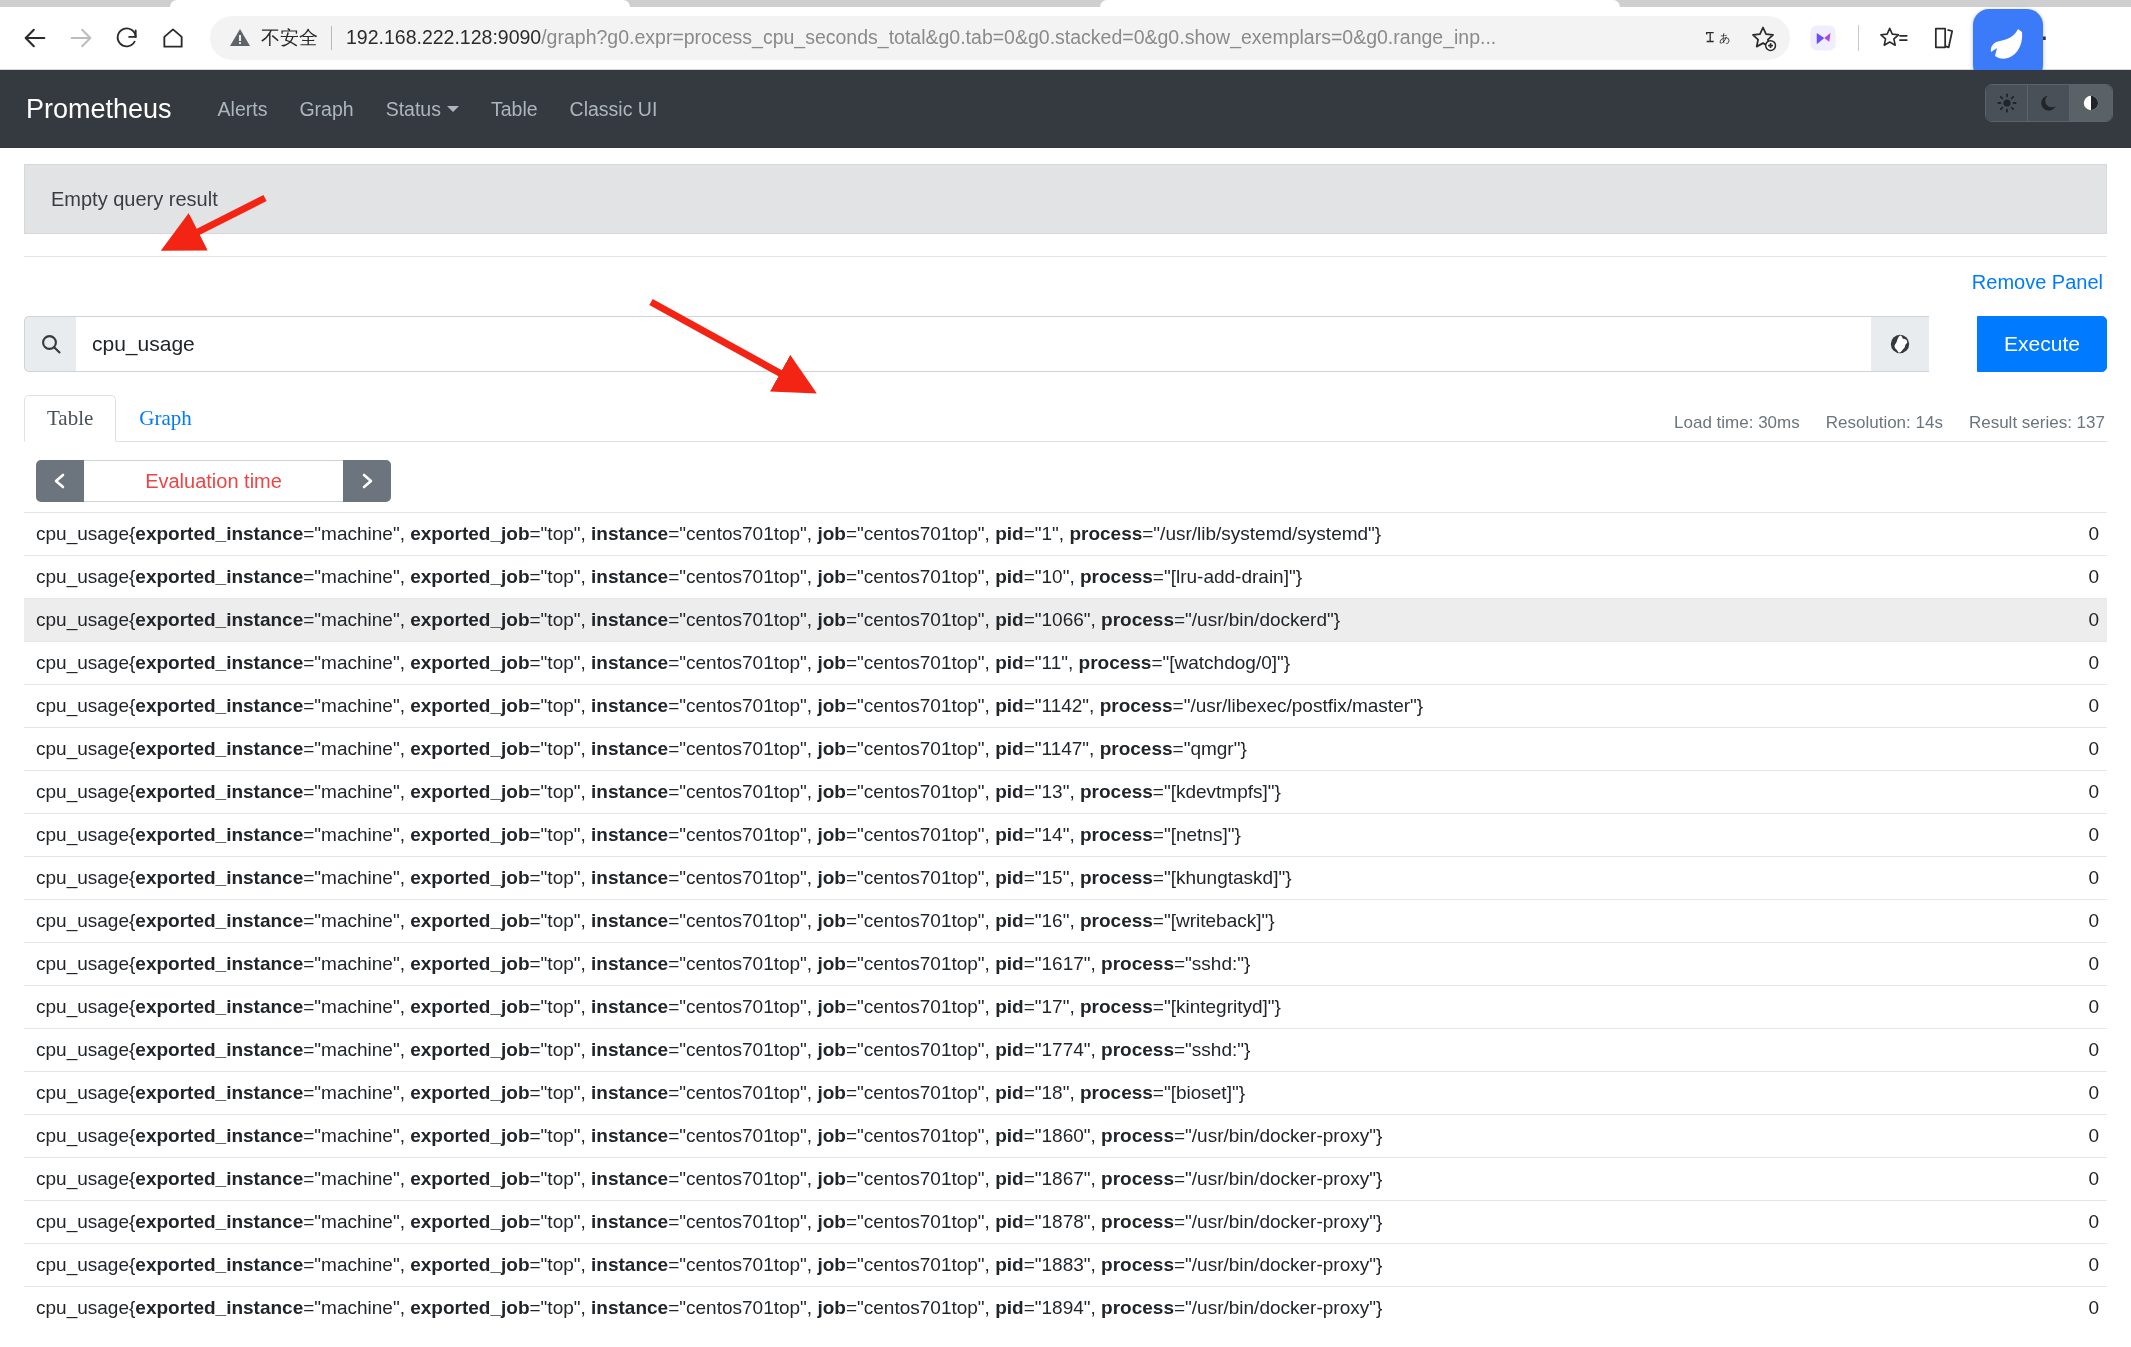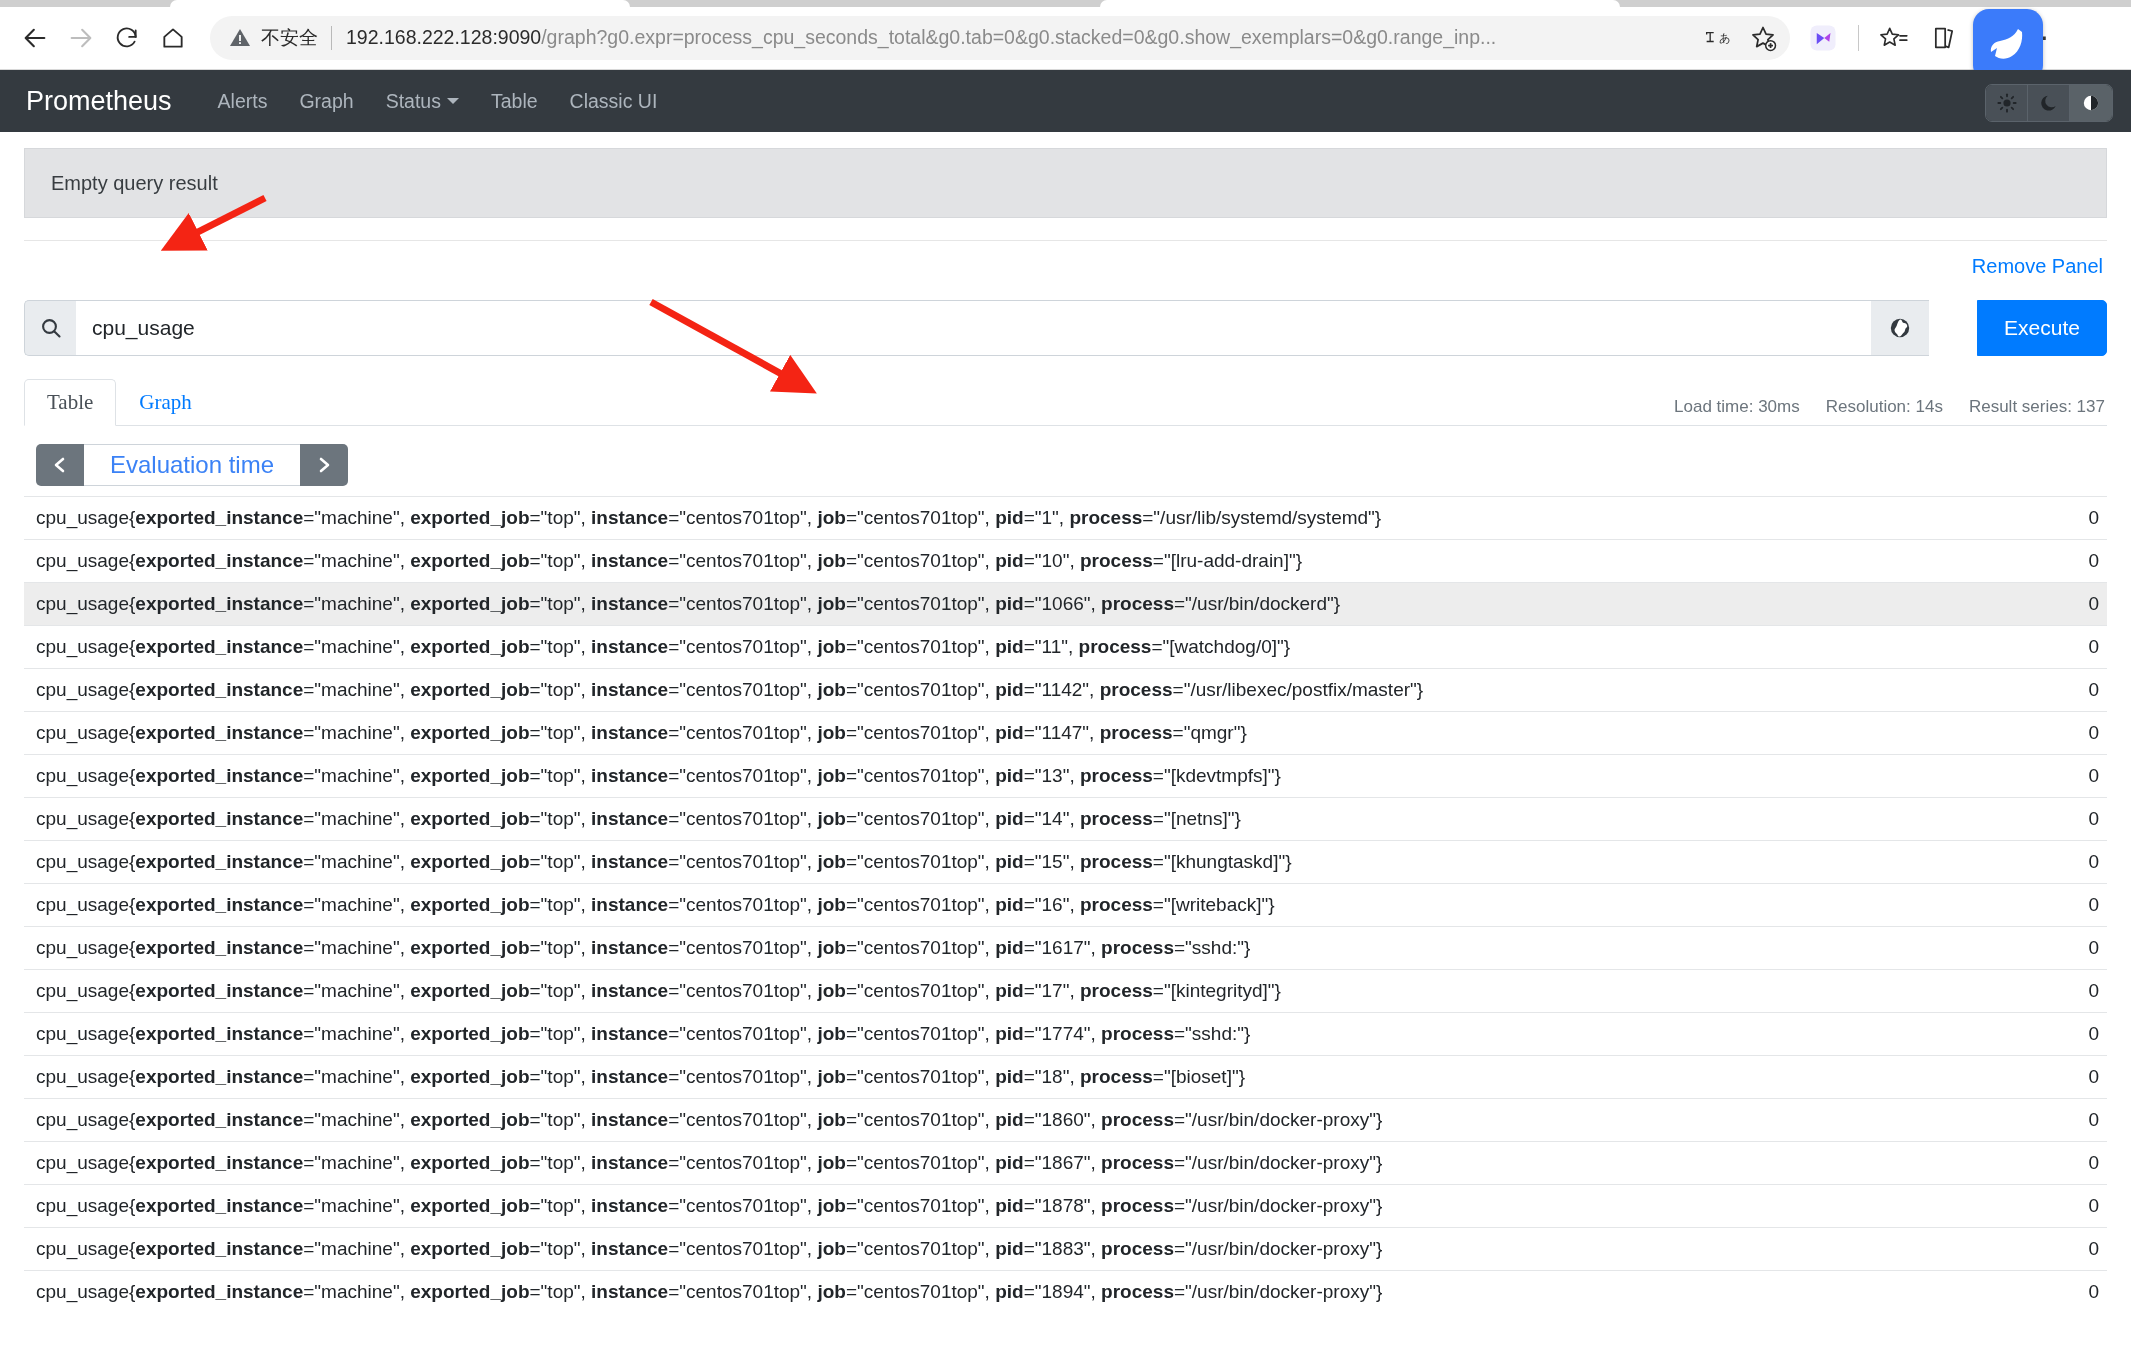--- a/index.html
+++ b/index.html
@@ -101,21 +101,21 @@
     width: 70px; height: 72px;
     background: #3b7bfa;
     border-radius: 16px;
     display: flex; align-items: center; justify-content: center;
     box-shadow: 0 1px 4px rgba(0,0,0,.25);
   }
   .dots { font-size: 28px; color: #3a3a3a; letter-spacing: 2px; padding: 0 6px; }
 
   
   .promnav {
-    height: 62px;
+    height: 78px;
     background: #343a40;
     display: flex;
     align-items: center;
     padding: 0 26px;
     position: relative;
   }
   .brand {
     color: #fff;
     font-size: 27px;
     font-weight: 400;
@@ -276,27 +276,27 @@
   }
   .eval-btn {
     width: 48px;
     background: #6c757d;
     color: #fff;
     display: flex; align-items: center; justify-content: center;
     cursor: pointer;
     font-size: 22px;
   }
   .eval-field {
-    width: 216px;
+    width: 259px;
     background: #fff;
     border-top: 1px solid #ced4da;
     border-bottom: 1px solid #ced4da;
     display: flex; align-items: center; justify-content: center;
-    color: #3b82f6;
-    font-size: 24px;
+    color: #ef4444;
+    font-size: 20px;
     cursor: text;
   }
 
   table.results {
     width: 100%;
     border-collapse: collapse;
     table-layout: fixed;
   }
   table.results tr { border-top: 1px solid #e4e6e8; }
   table.results tr.striped { background: #ededed; }

